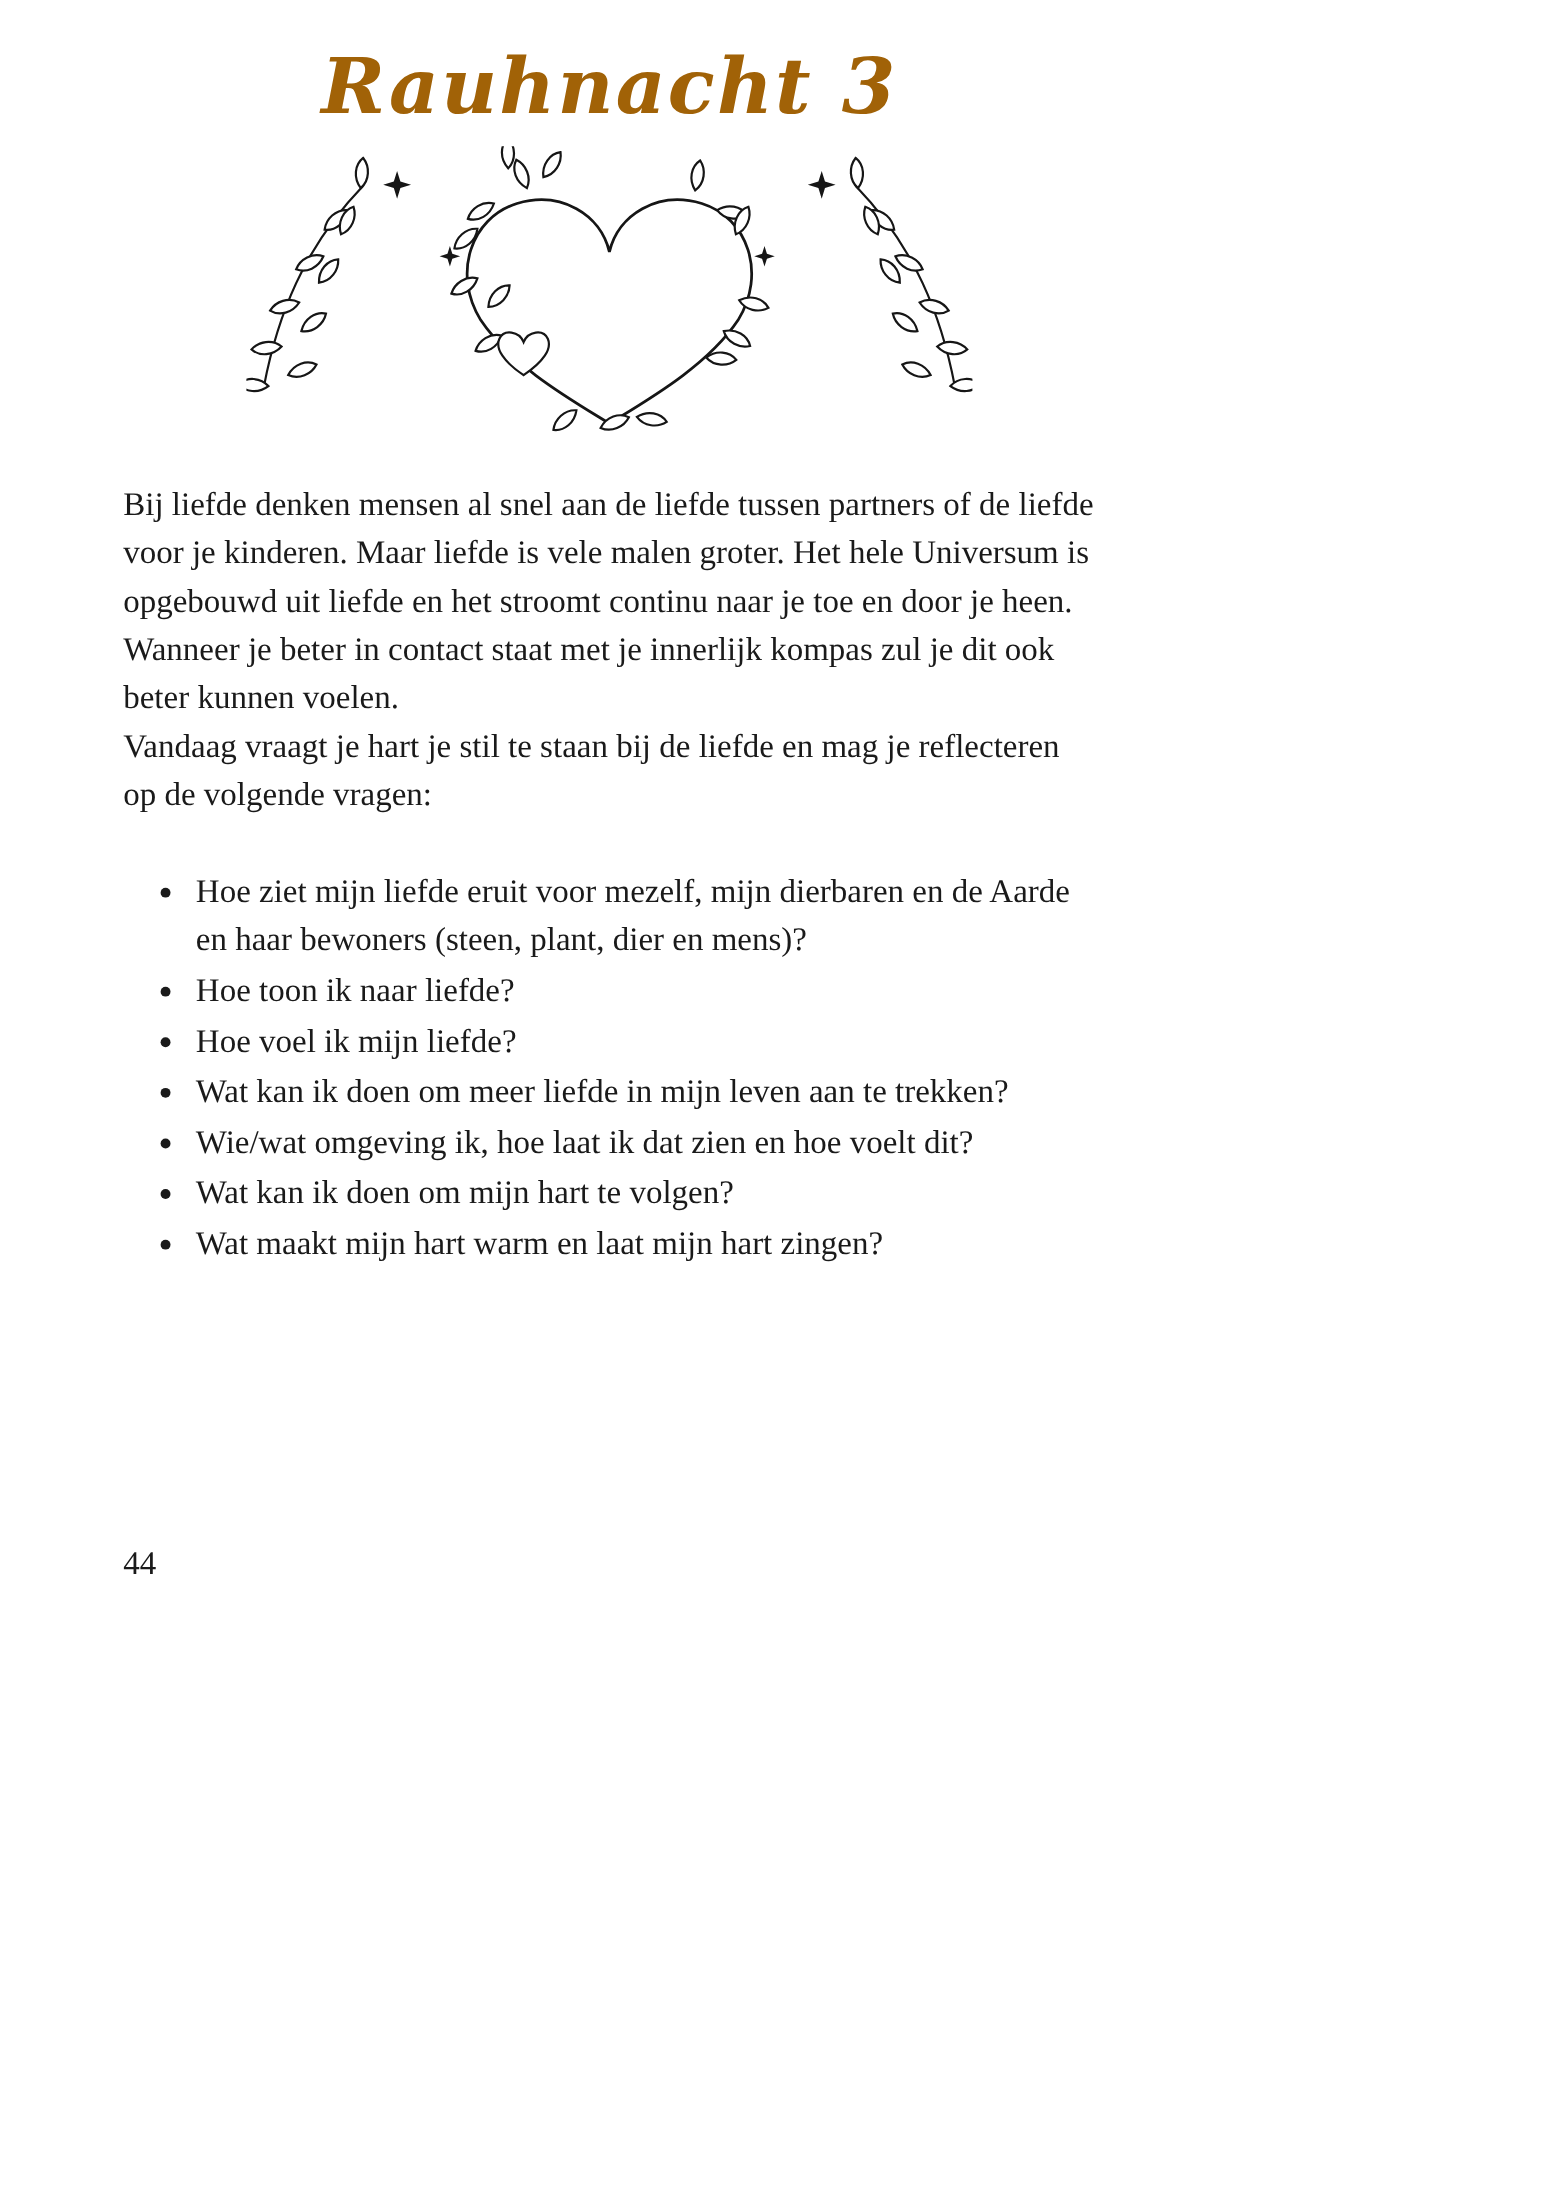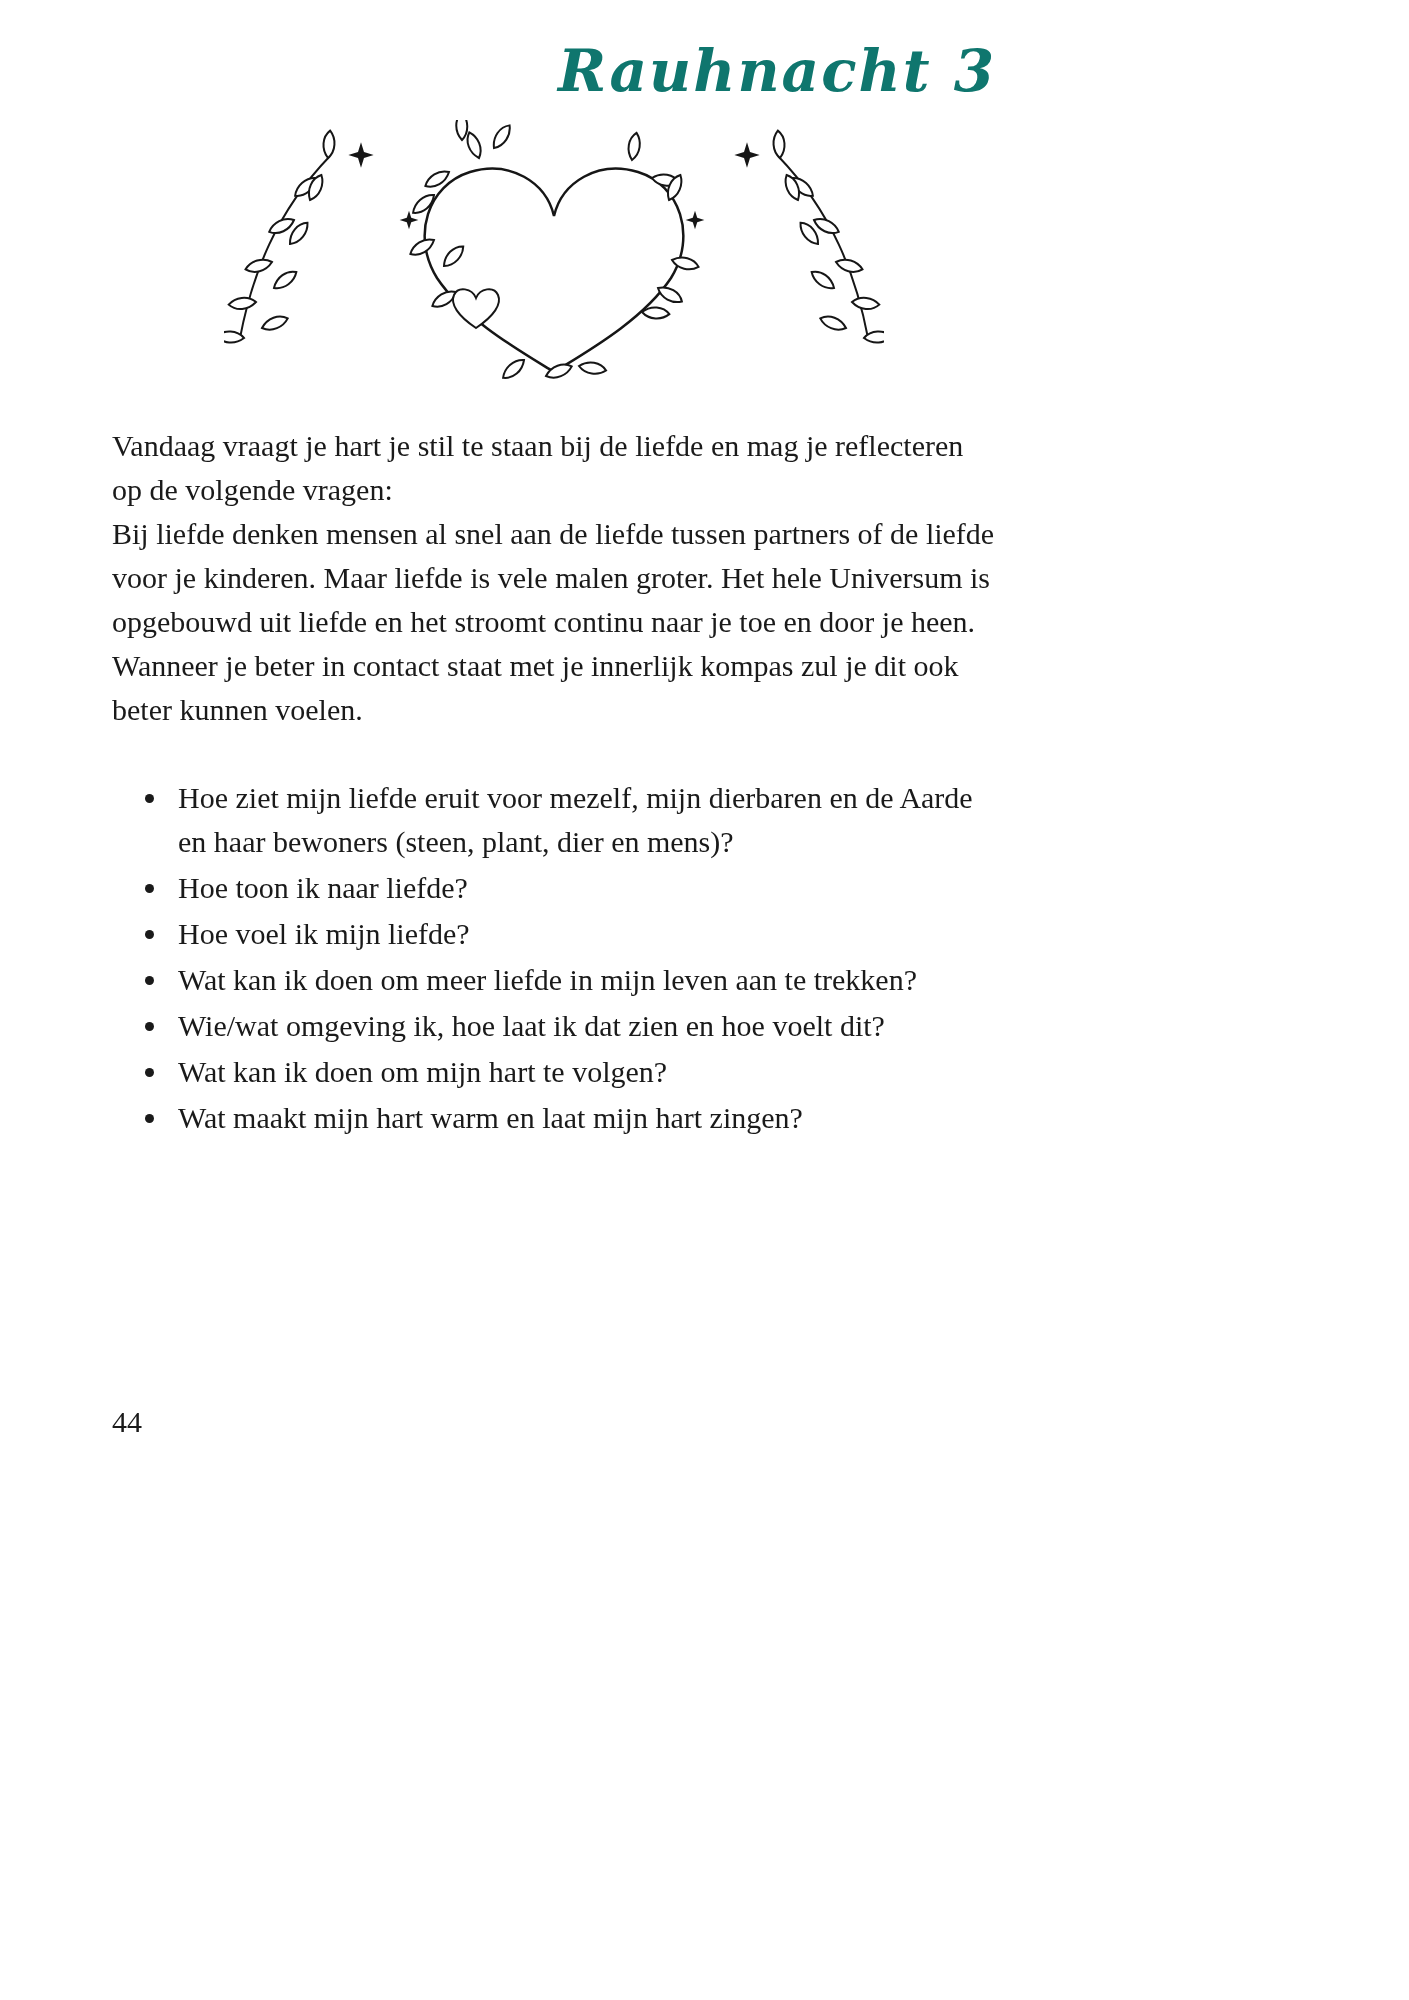--- a/index.html
+++ b/index.html
@@ -16,25 +16,25 @@
   }
   .content {
     width: 884px;
     margin-left: 112px;
     padding-top: 40px;
   }
   .title {
     font-family: "DejaVu Serif", serif;
     font-style: italic;
     font-weight: 700;
-    font-size: 58px;
+    font-size: 70px;
     line-height: 1.1;
-    text-align: right;
+    text-align: center;
     letter-spacing: 2px;
-    color: #0f766e;
+    color: #a16207;
   }
   .subtitle {
     font-size: 42px;
     font-weight: 400;
     text-align: center;
     margin-top: 6px;
     color: #1a1a1a;
   }
   .illustration {
     display: flex;
@@ -141,22 +141,22 @@
         <g fill="#161616">
           <use href="#spark" transform="translate(137,35) scale(1.15)"></use>
           <use href="#spark" transform="translate(185,100) scale(0.85)"></use>
           <use href="#spark" transform="translate(523,35) scale(1.15)"></use>
           <use href="#spark" transform="translate(471,100) scale(0.85)"></use>
         </g>
       </svg>
     </div>
 
     <div class="body-text">
+      <p>Bij liefde denken mensen al snel aan de liefde tussen partners of de liefde voor je kinderen. Maar liefde is vele malen groter. Het hele Universum is opgebouwd uit liefde en het stroomt continu naar je toe en door je heen. Wanneer je beter in contact staat met je innerlijk kompas zul je dit ook beter kunnen voelen.</p>
       <p>Vandaag vraagt je hart je stil te staan bij de liefde en mag je reflecteren op de volgende vragen:</p>
-      <p>Bij liefde denken mensen al snel aan de liefde tussen partners of de liefde voor je kinderen. Maar liefde is vele malen groter. Het hele Universum is opgebouwd uit liefde en het stroomt continu naar je toe en door je heen. Wanneer je beter in contact staat met je innerlijk kompas zul je dit ook beter kunnen voelen.</p>
     </div>
 
     <ul class="questions">
       <li>Hoe ziet mijn liefde eruit voor mezelf, mijn dierbaren en de Aarde en haar bewoners (steen, plant, dier en mens)?</li>
       <li>Hoe toon ik naar liefde?</li>
       <li>Hoe voel ik mijn liefde?</li>
       <li>Wat kan ik doen om meer liefde in mijn leven aan te trekken?</li>
       <li>Wie/wat omgeving ik, hoe laat ik dat zien en hoe voelt dit?</li>
       <li>Wat kan ik doen om mijn hart te volgen?</li>
       <li>Wat maakt mijn hart warm en laat mijn hart zingen?</li>

